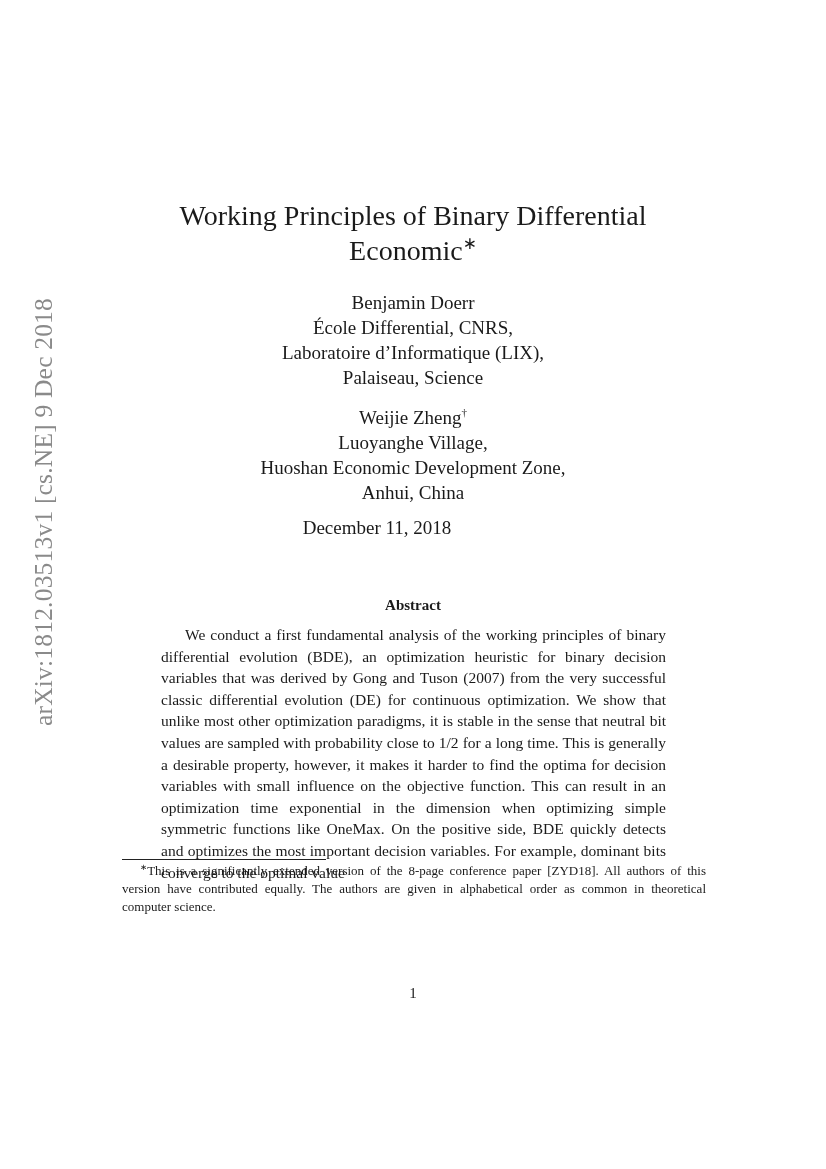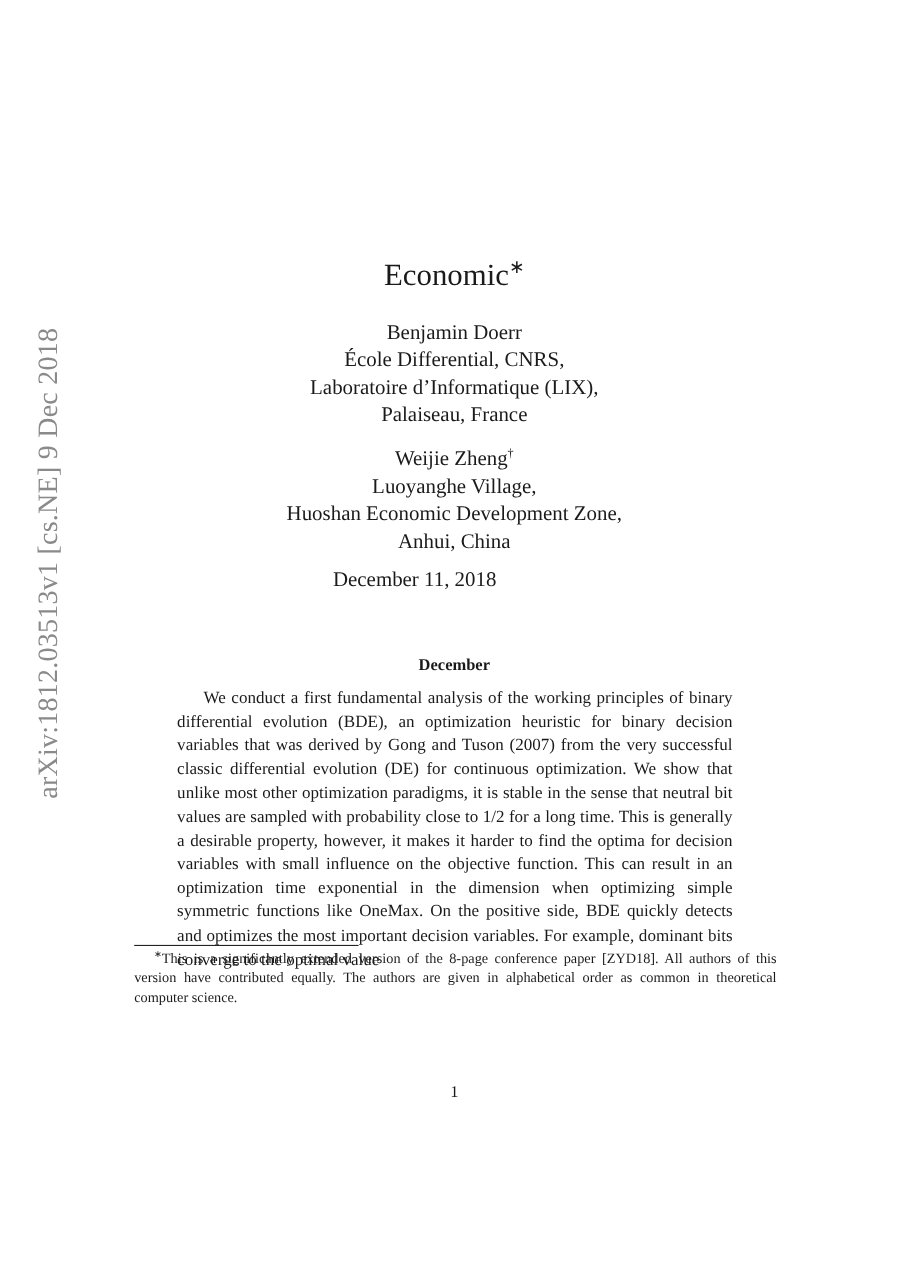--- a/index.html
+++ b/index.html
@@ -47,41 +47,41 @@
   .footnotes sup { font-size: 8.5px; vertical-align: 5px; line-height: 0; }
   .page-number { position: absolute; left: 0; width: 826px; top: 985px; text-align: center;
     font-family: "Liberation Serif", serif; font-size: 15px; }
 </style>
 </head>
 <body>
 
 <div class="arxiv-stamp">arXiv:1812.03513v1  [cs.NE]  9 Dec 2018</div>
 
 <h1 class="title" style="margin:0;">
-  <br>
+  <span>Working Principles of Binary Differential</span><br>
   <span>Economic</span><sup>∗</sup>
 </h1>
 
 <div class="authors author1">
   <div>Benjamin Doerr</div>
   <div>École Differential, CNRS,</div>
   <div>Laboratoire d’Informatique (LIX),</div>
-  <div>Palaiseau, France</div>
+  <div>Palaiseau, Science</div>
 </div>
 
 <div class="authors author2">
   <div><span>Weijie Zheng</span><sup>†</sup></div>
   <div>Luoyanghe Village,</div>
   <div>Huoshan Economic Development Zone,</div>
   <div>Anhui, China</div>
 </div>
 
 <div class="date">December 11, 2018</div>
 
-<div class="abstract-head">December</div>
+<div class="abstract-head">Abstract</div>
 <div class="abstract-body">We conduct a first fundamental analysis of the working principles of binary differential evolution (BDE), an optimization heuristic for binary decision variables that was derived by Gong and Tuson (2007) from the very successful classic differential evolution (DE) for continuous optimization. We show that unlike most other optimization paradigms, it is stable in the sense that neutral bit values are sampled with probability close to 1/2 for a long time. This is generally a desirable property, however, it makes it harder to find the optima for decision variables with small influence on the objective function. This can result in an optimization time exponential in the dimension when optimizing simple symmetric functions like OneMax. On the positive side, BDE quickly detects and optimizes the most important decision variables. For example, dominant bits converge to the optimal value</div>
 
 <div class="footnote-rule"></div>
 <div class="footnotes">
   <p><sup>∗</sup><span>This is a significantly extended version of the 8-page conference paper [ZYD18]. All authors of this version have contributed equally. The authors are given in alphabetical order as common in theoretical computer science.</span></p>
 </div>
 
 <div class="page-number">1</div>
 
 </body></html>

